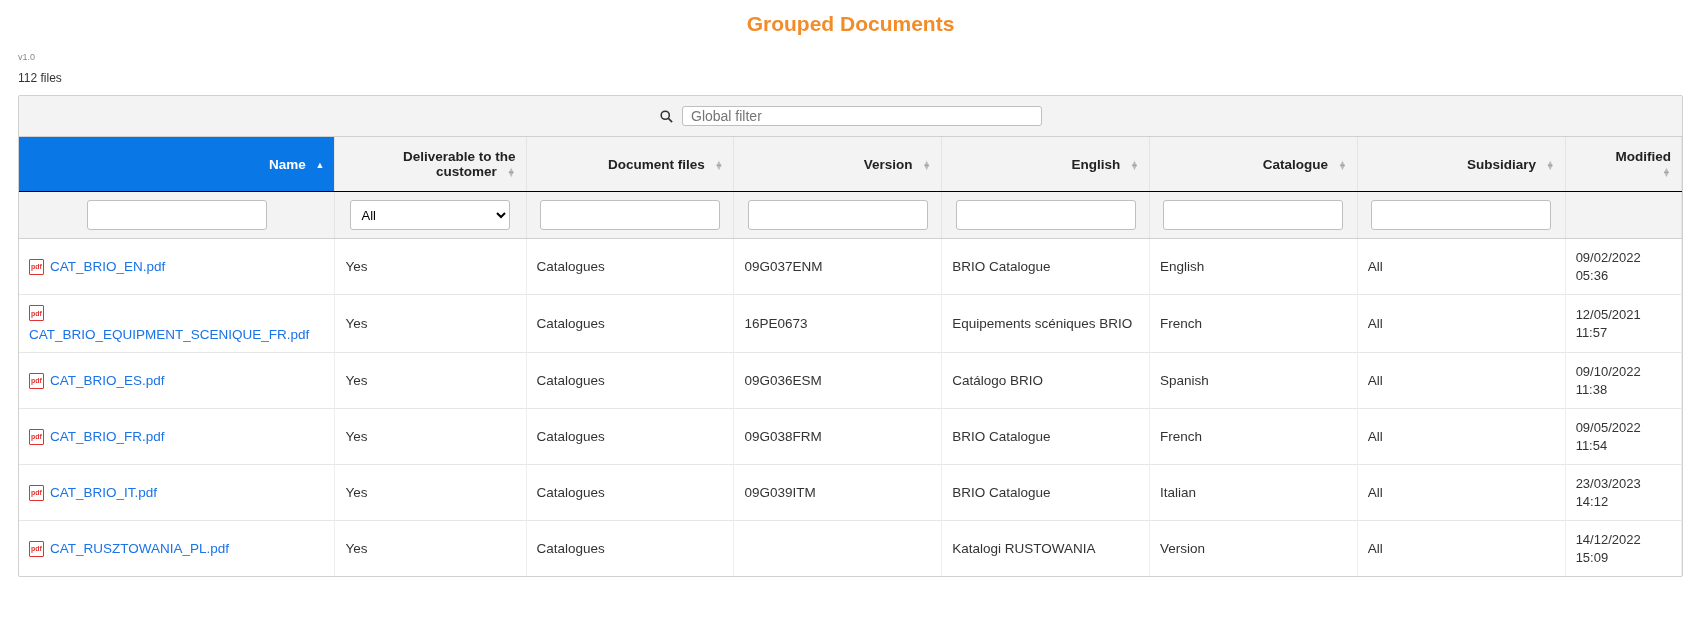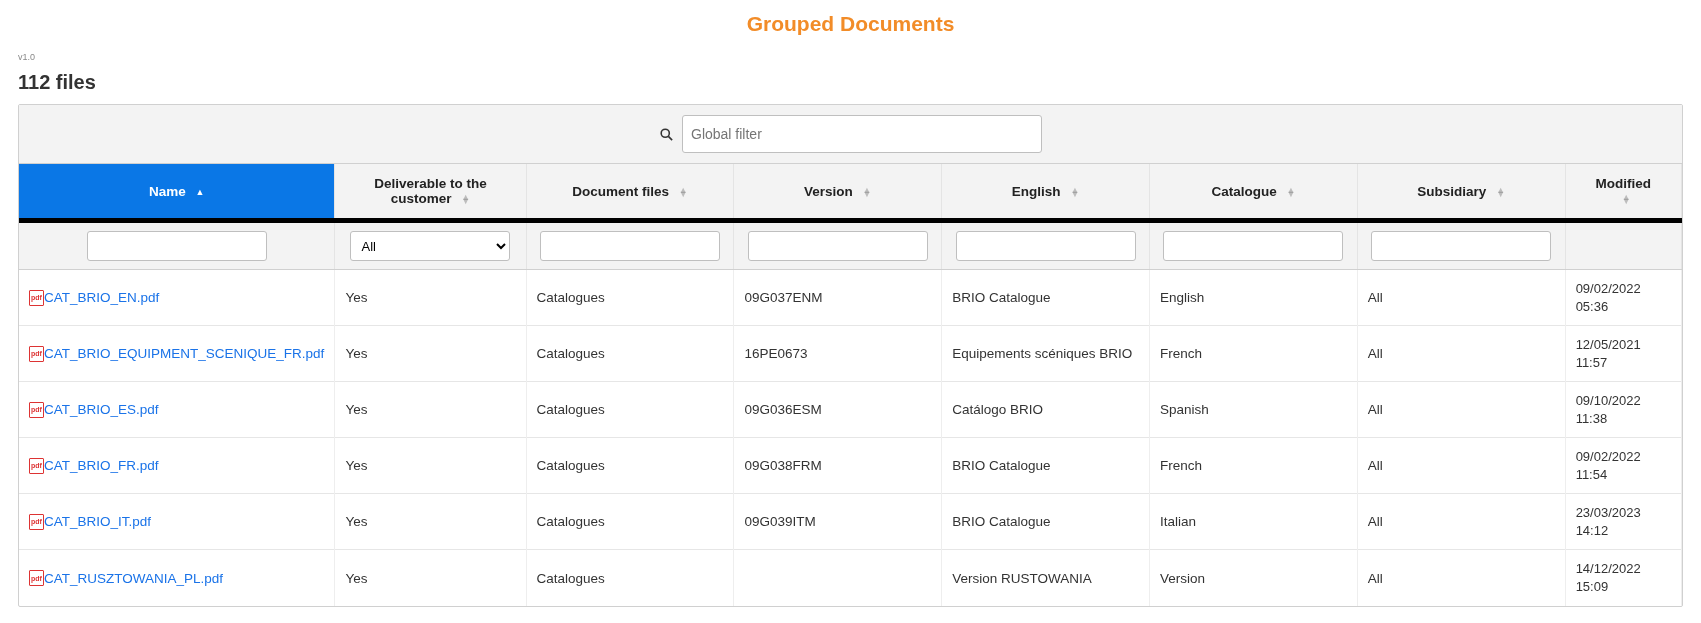--- a/index.html
+++ b/index.html
@@ -17,55 +17,54 @@
     font-weight: 600;
     margin: 0 0 4px 0;
     text-align: center;
   }
   .version {
     color: #888;
     font-size: 9px;
     margin: 16px 0 9px 0;
   }
   .file-count {
-    font-size: 20px;
+    font-size: 12px;
     margin: 0 0 10px 0;
-    font-weight: bold;
   }
   .table-wrap {
     border: 1px solid #d0d0d0;
     border-radius: 2px;
   }
   .global-filter-bar {
     display: flex;
     justify-content: center;
     align-items: center;
     gap: 8px;
     padding: 10px 0;
     background: #f3f3f3;
     border-bottom: 1px solid #d0d0d0;
   }
   .search-icon svg { width: 15px; height: 15px; display:block; }
   .global-filter-bar input {
     width: 360px;
-    height: 38px;
+    height: 20px;
     border: 1px solid #bfbfbf;
     border-radius: 3px;
     padding: 0 8px;
     font-size: 14px;
   }
   table { width: 100%; border-collapse: collapse; table-layout: fixed; }
   thead tr.head-labels th {
     background: #f3f3f3;
     font-weight: 700;
     font-size: 13.5px;
     color: #222;
-    text-align: center;
+    text-align: right;
     padding: 12px 10px;
-    border-bottom: 5px solid #000000;
+    border-bottom: 1px solid #000000;
     border-right: 1px solid #e4e4e4;
     vertical-align: middle;
   }
   thead tr.head-labels th.sorted {
     background: #0a77e6;
     color: #fff;
   }
   thead tr.head-filters th {
     background: #f3f3f3;
     padding: 8px 10px;
@@ -87,21 +86,21 @@
   tbody td {
     padding: 10px 10px;
     border-top: 1px solid #e6e6e6;
     border-right: 1px solid #eee;
     vertical-align: middle;
     font-size: 13.5px;
     color: #333;
     word-wrap: break-word;
   }
   tbody td.modified { font-size: 13px; line-height:1.35; }
-  .file-cell { display:flex; align-items:center; flex-wrap:wrap; }
+  .file-cell { display:flex; align-items:center; gap:6px; flex-wrap:wrap; }
   .file-link { color: #1a73e8; text-decoration: none; cursor: pointer; }
   .pdf-icon {
     display:inline-flex;
     align-items:center;
     justify-content:center;
     width:15px; height:16px;
     border:1px solid #d33;
     border-radius:1px;
     color:#d33;
     font-size:7px;
@@ -275,21 +274,21 @@
               <span class="pdf-icon">pdf</span>
               <a class="file-link">CAT_BRIO_FR.pdf</a>
             </div>
           </td>
           <td>Yes</td>
           <td>Catalogues</td>
           <td>09G038FRM</td>
           <td>BRIO Catalogue</td>
           <td>French</td>
           <td>All</td>
-          <td class="modified">09/02/2022 11:54</td>
+          <td class="modified">09/05/2022 11:54</td>
         </tr>
         <tr>
           <td>
             <div class="file-cell">
               <span class="pdf-icon">pdf</span>
               <a class="file-link">CAT_BRIO_IT.pdf</a>
             </div>
           </td>
           <td>Yes</td>
           <td>Catalogues</td>
@@ -302,20 +301,20 @@
         <tr>
           <td>
             <div class="file-cell">
               <span class="pdf-icon">pdf</span>
               <a class="file-link">CAT_RUSZTOWANIA_PL.pdf</a>
             </div>
           </td>
           <td>Yes</td>
           <td>Catalogues</td>
           <td></td>
-          <td>Version RUSTOWANIA</td>
+          <td>Katalogi RUSTOWANIA</td>
           <td>Version</td>
           <td>All</td>
           <td class="modified">14/12/2022 15:09</td>
         </tr>
       </tbody>
   </table>
 </div>
 
 </body></html>

